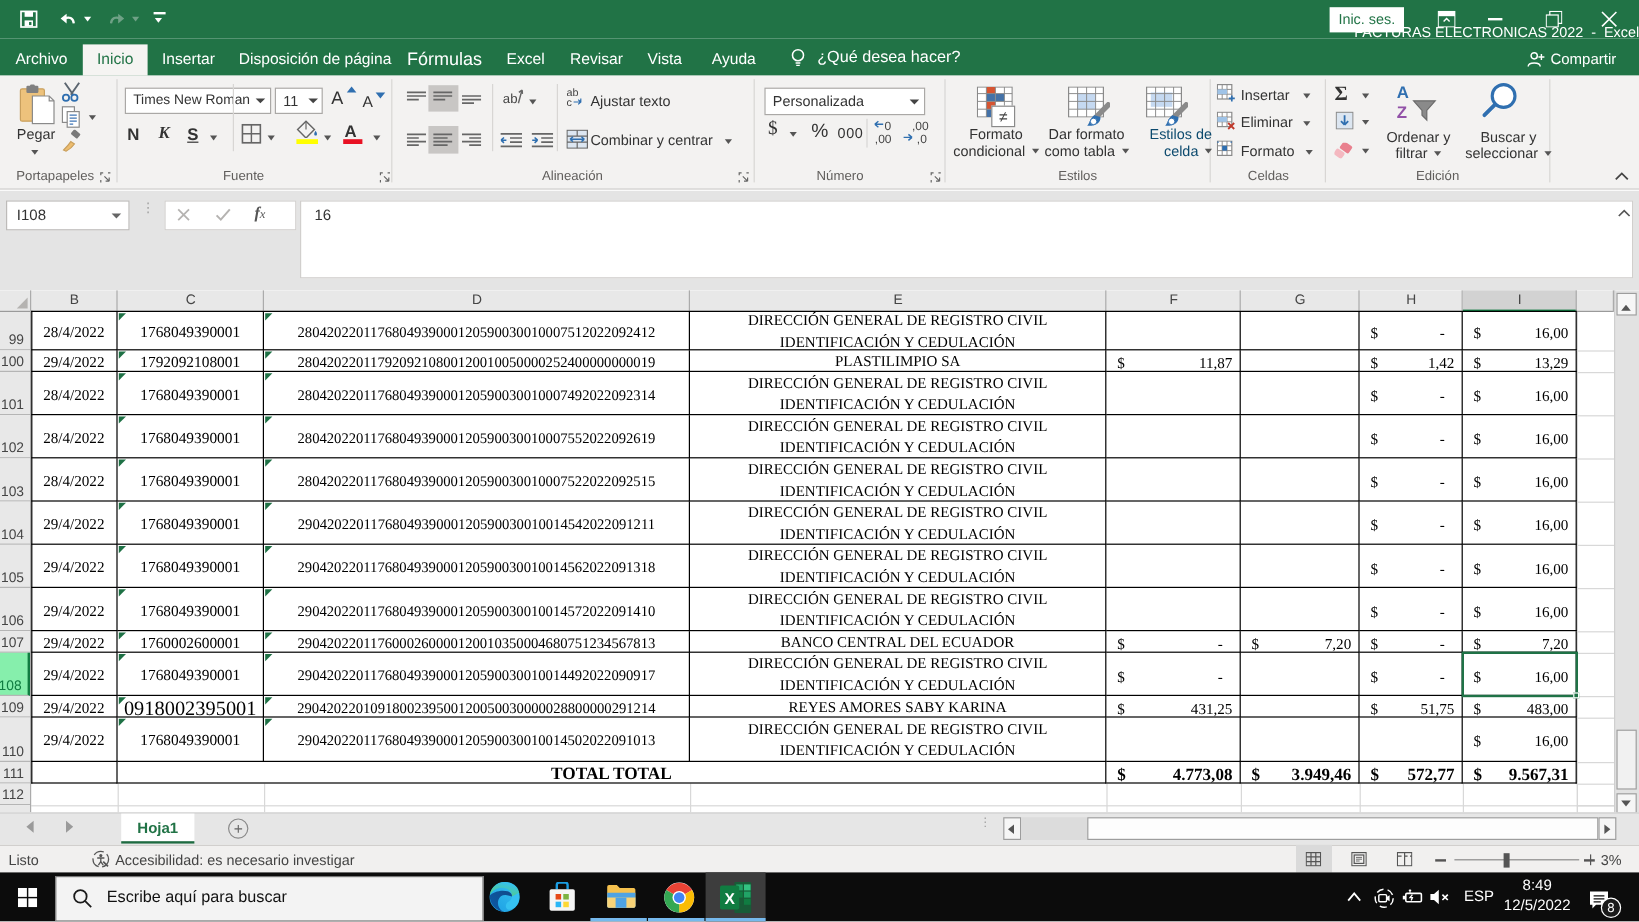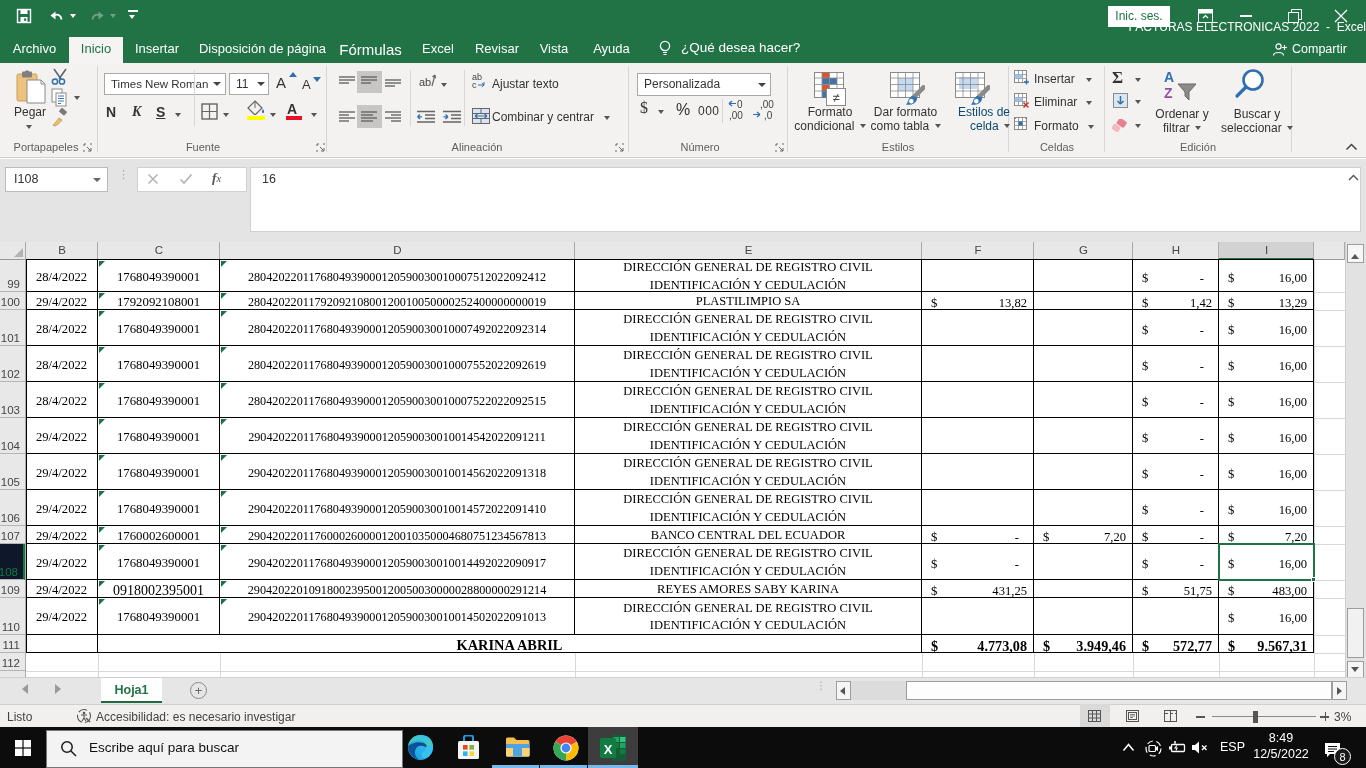--- a/index.html
+++ b/index.html
@@ -383,21 +383,21 @@
 <div class="ab" style="left:1344px;top:242px;width:1px;height:18px;background:#ababab"></div>
 <div class="rh" style="top:260px;height:32px;">99</div>
 <div class="rh" style="top:292px;height:18px;">100</div>
 <div class="rh" style="top:310px;height:36px;">101</div>
 <div class="rh" style="top:346px;height:36px;">102</div>
 <div class="rh" style="top:382px;height:36px;">103</div>
 <div class="rh" style="top:418px;height:36px;">104</div>
 <div class="rh" style="top:454px;height:36px;">105</div>
 <div class="rh" style="top:490px;height:36px;">106</div>
 <div class="rh" style="top:526px;height:18px;text-align:center;">107</div>
-<div class="rh" style="top:544px;height:36px;background:#0f172a;color:#107C41;border-right:2px solid #107C41;">108</div>
+<div class="rh" style="top:544px;height:36px;background:#86efac;color:#107C41;border-right:2px solid #107C41;">108</div>
 <div class="rh" style="top:580px;height:18px;">109</div>
 <div class="rh" style="top:598px;height:37px;">110</div>
 <div class="rh" style="top:635px;height:18px;">111</div>
 <div class="rh" style="top:653px;height:18px;">112</div>
 <div class="ab" style="left:25px;top:260px;width:1px;height:417px;background:#ababab"></div>
 <div class="ab" style="left:0;top:671px;width:25px;height:6px;background:#e8e8e8"></div>
 <div class="ab" style="left:26px;top:259px;width:1288px;height:1px;background:#000"></div>
 <div class="ab" style="left:26px;top:259px;width:1px;height:394px;background:#000"></div>
 <div class="cell" style="left:26px;top:260px;width:72px;height:32px;font-size:12.6px;">28/4/2022</div>
 <div class="cell" style="left:98px;top:260px;width:122px;height:32px;font-size:12.8px;">1768049390001</div>
@@ -414,21 +414,21 @@
     <span>16,00</span>
   </div>
 <div class="tri" style="left:99px;top:261px"></div>
 <div class="tri" style="left:221px;top:261px"></div>
 <div class="cell" style="left:26px;top:292px;width:72px;height:18px;font-size:12.6px;">29/4/2022</div>
 <div class="cell" style="left:98px;top:292px;width:122px;height:18px;font-size:12.8px;">1792092108001</div>
 <div class="cell" style="left:220px;top:292px;width:355px;height:18px;">2804202201179209210800120010050000252400000000019</div>
 <div class="cell" style="left:575px;top:292px;width:347px;height:18px;font-size:12.5px;padding-top:2px;line-height:1.38;">PLASTILIMPIO SA</div>
 <div class="cell mon" style="left:922px;top:292px;width:112px;height:18px;">
     <span>$</span>
-    <span>13,82</span>
+    <span>11,87</span>
   </div>
 <div class="cell" style="left:1034px;top:292px;width:99px;height:18px;"></div>
 <div class="cell mon" style="left:1133px;top:292px;width:86px;height:18px;">
     <span>$</span>
     <span>1,42</span>
   </div>
 <div class="cell mon" style="left:1219px;top:292px;width:95px;height:18px;">
     <span>$</span>
     <span>13,29</span>
   </div>
@@ -565,21 +565,21 @@
     <span>$</span>
     <span>-</span>
   </div>
 <div class="cell mon" style="left:1219px;top:544px;width:95px;height:36px;">
     <span>$</span>
     <span>16,00</span>
   </div>
 <div class="tri" style="left:99px;top:545px"></div>
 <div class="tri" style="left:221px;top:545px"></div>
 <div class="cell" style="left:26px;top:580px;width:72px;height:18px;font-size:12.6px;">29/4/2022</div>
-<div class="cell" style="left:98px;top:580px;width:122px;height:18px;font-size:14px;">0918002395001</div>
+<div class="cell" style="left:98px;top:580px;width:122px;height:18px;font-size:17px;">0918002395001</div>
 <div class="cell" style="left:220px;top:580px;width:355px;height:18px;">2904202201091800239500120050030000028800000291214</div>
 <div class="cell" style="left:575px;top:580px;width:347px;height:18px;font-size:12.5px;padding-top:2px;line-height:1.38;">REYES AMORES SABY KARINA</div>
 <div class="cell mon" style="left:922px;top:580px;width:112px;height:18px;">
     <span>$</span>
     <span>431,25</span>
   </div>
 <div class="cell" style="left:1034px;top:580px;width:99px;height:18px;"></div>
 <div class="cell mon" style="left:1133px;top:580px;width:86px;height:18px;">
     <span>$</span>
     <span>51,75</span>
@@ -597,21 +597,21 @@
 <div class="cell" style="left:922px;top:598px;width:112px;height:37px;"></div>
 <div class="cell" style="left:1034px;top:598px;width:99px;height:37px;"></div>
 <div class="cell" style="left:1133px;top:598px;width:86px;height:37px;"></div>
 <div class="cell mon" style="left:1219px;top:598px;width:95px;height:37px;">
     <span>$</span>
     <span>16,00</span>
   </div>
 <div class="tri" style="left:99px;top:599px"></div>
 <div class="tri" style="left:221px;top:599px"></div>
 <div class="cell" style="left:26px;top:635px;width:72px;height:18px;"></div>
-<div class="cell" style="left:98px;top:635px;width:824px;height:18px;font-weight:bold;font-size:14.4px;">KARINA ABRIL</div>
+<div class="cell" style="left:98px;top:635px;width:824px;height:18px;font-weight:bold;font-size:14.4px;">TOTAL TOTAL</div>
 <div class="cell mon" style="left:922px;top:635px;width:112px;height:18px;font-weight:bold;font-size:14.2px;">
     <span>$</span>
     <span>4.773,08</span>
   </div>
 <div class="cell mon" style="left:1034px;top:635px;width:99px;height:18px;font-weight:bold;font-size:14.2px;">
     <span>$</span>
     <span>3.949,46</span>
   </div>
 <div class="cell mon" style="left:1133px;top:635px;width:86px;height:18px;font-weight:bold;font-size:14.2px;">
     <span>$</span>

